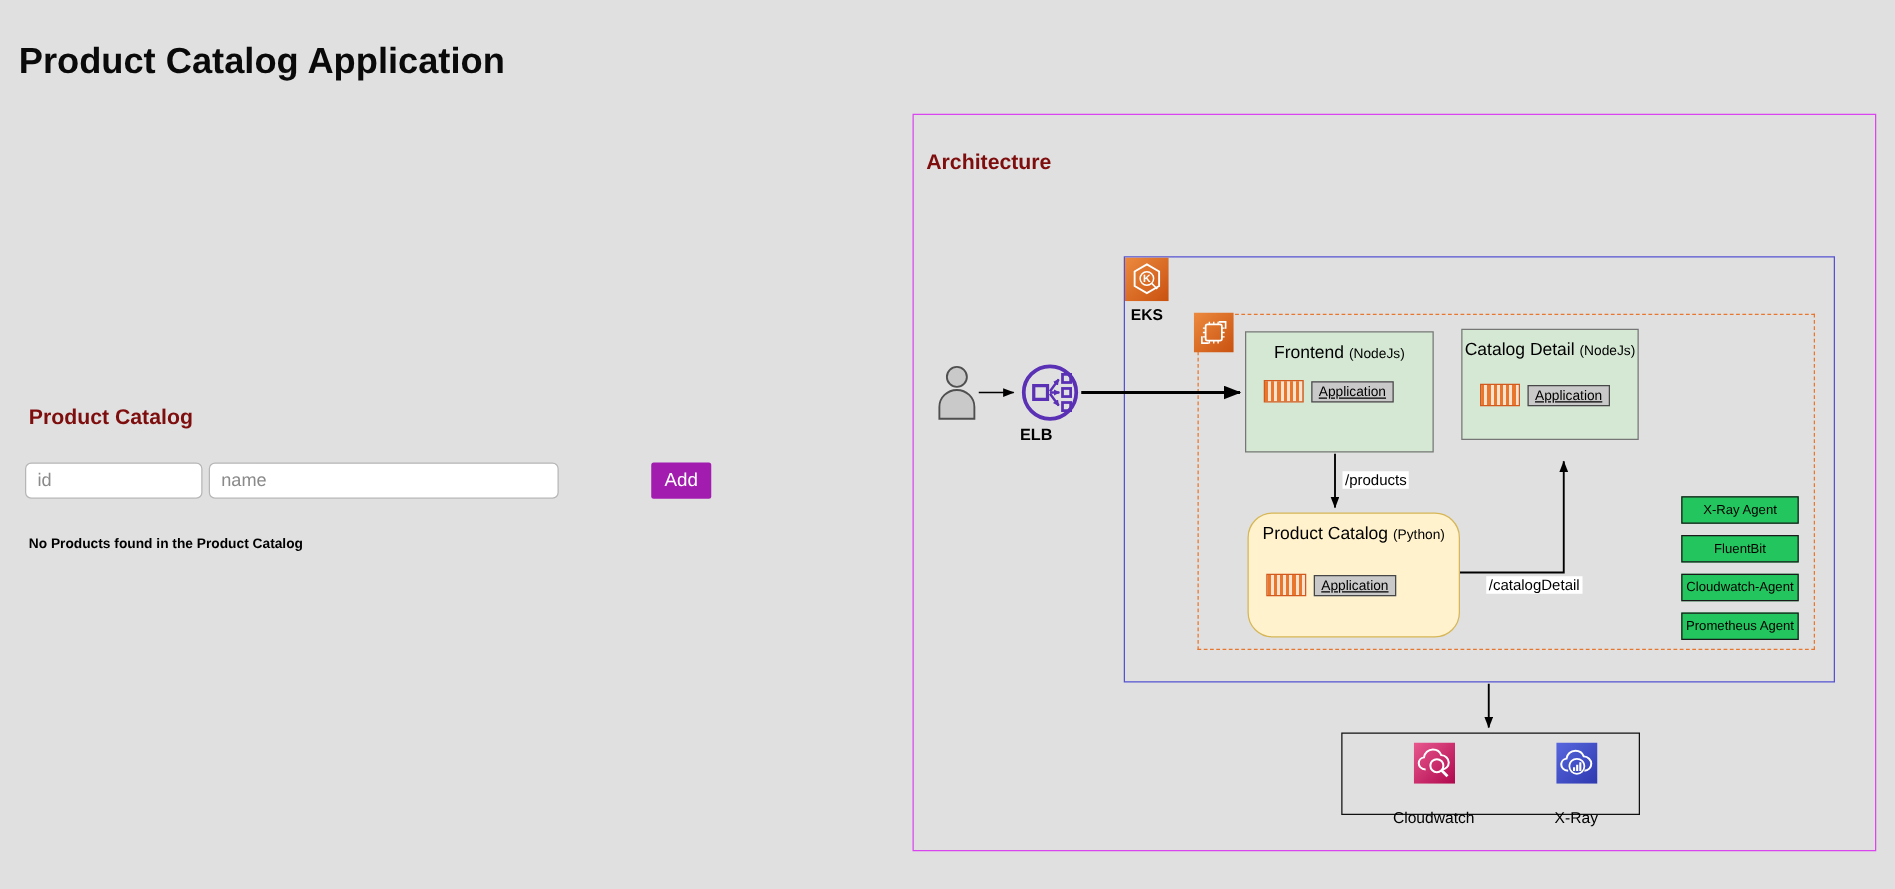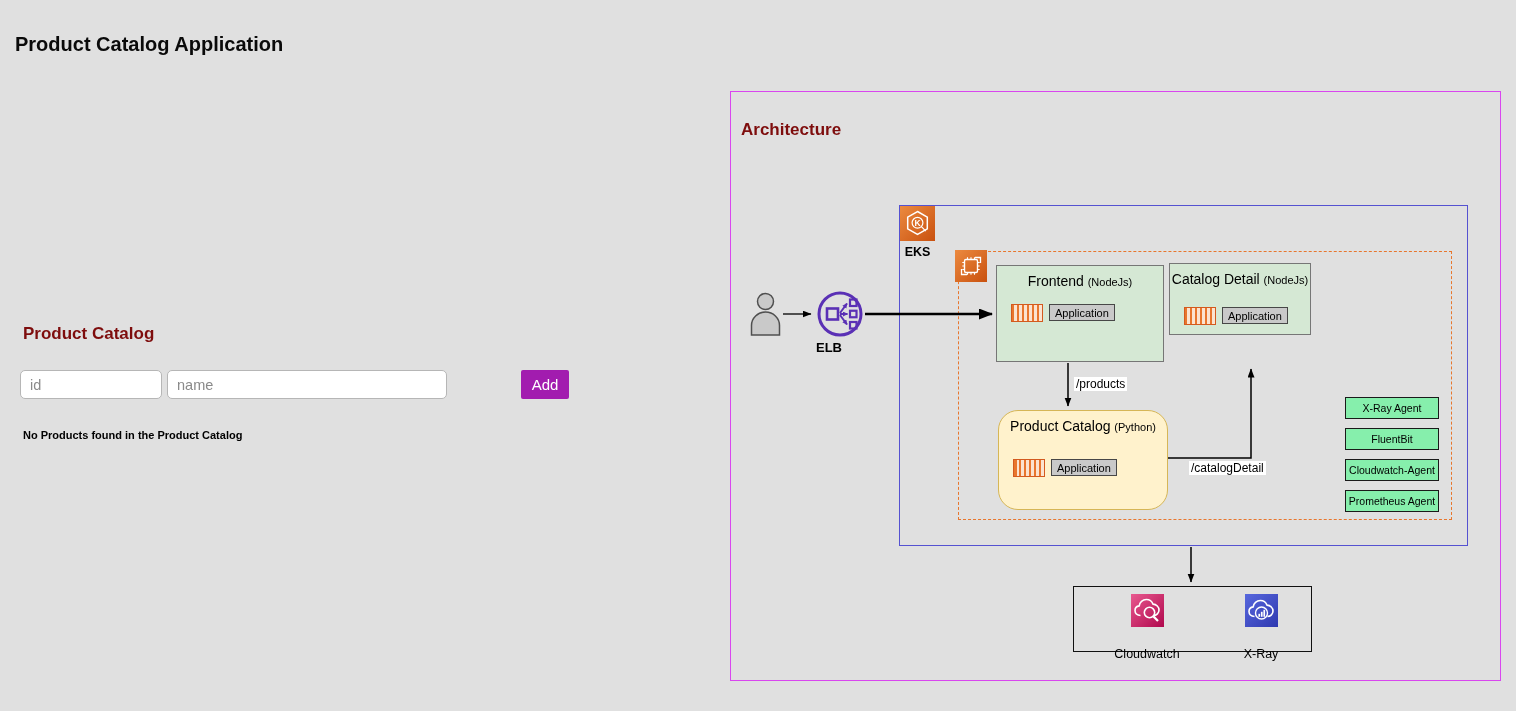--- a/index.html
+++ b/index.html
@@ -7,21 +7,21 @@
   body {
     background:#e0e0e0;
     font-family:"Liberation Sans", sans-serif;
     position:relative;
     overflow:hidden;
     color:#000;
   }
   .abs { position:absolute; }
 
   
-  .app-title { left:15px; top:33px; font-size:20px; font-weight:700; color:#0a0a0a; }
+  .app-title { left:15px; top:33px; font-size:29px; font-weight:700; color:#0a0a0a; }
   .section-heading { font-size:17px; font-weight:700; color:#7e0d0d; }
   .catalog-heading { left:23px; top:324px; }
   .form-row { left:20px; top:370px; height:29px; }
   .txt-input {
     position:absolute; top:0; height:29px;
     border:1px solid #b6b6b6; border-radius:5px;
     background:#fff; font-size:14.5px; padding:0 9px;
     font-family:"Liberation Sans", sans-serif; color:#0f172a;
   }
   .txt-input::placeholder { color:#8a8a8a; }
@@ -42,42 +42,42 @@
   .dashed-box { left:227px; top:159px; width:494px; height:269px; border:1.5px dashed #e8762d; }
 
   .icon-sq { position:absolute; display:block; }
   .eks-icon { left:169px; top:114px; width:35px; height:35px; }
   .eks-label { left:169px; top:153px; width:35px; text-align:center; font-size:12.5px; font-weight:700; }
   .compute-icon { left:224px; top:158px; width:32px; height:32px; }
 
   .node { position:absolute; border:1px solid #767676; }
   .node-green { background:#d5e8d4; }
   .node-yellow { background:#fff2cc; border:1px solid #d6b656; }
-  .frontend-node { left:265px; top:173px; width:168px; height:97px; }
-  .catalog-detail-node { left:438px; top:171px; width:142px; height:72px; }
+  .frontend-node { left:265px; top:173px; width:151px; height:97px; }
+  .catalog-detail-node { left:438px; top:171px; width:142px; height:89px; }
   .product-catalog-node { left:267px; top:318px; width:170px; height:100px;border-radius:20px; }
   .node-title { position:absolute; left:0; right:0; top:7px; text-align:center; font-size:14px; white-space:nowrap; }
   .node-runtime { font-size:11px; }
-  .node-row { position:absolute; left:14px; display:flex; align-items:flex-start; gap:6px; }
+  .node-row { position:absolute; left:14px; display:flex; align-items:flex-end; gap:6px;text-decoration:underline; }
   .frontend-node .node-row { top:38px; }
   .catalog-detail-node .node-row { top:43px; }
   .product-catalog-node .node-row { top:48px; }
   .container-icon {
     width:32px; height:18px;
     border:1.5px solid #d35a1f;
     background:repeating-linear-gradient(90deg,#e8762d 0 2.5px,#fbe3d0 2.5px 5px);
   }
   .badge {
     background:#c9c9c9; border:1.5px solid #474747;
     font-size:11px; padding:1.5px 5px; white-space:nowrap;
   }
 
   .agent {
     position:absolute; left:614px; width:94px; height:22px;
-    background:#86efac; border:1px solid #1a1a1a;
+    background:#22c55e; border:1px solid #1a1a1a;
     font-size:10.5px; display:flex; align-items:center; justify-content:center;
     white-space:nowrap;
   }
   #agent-0 { top:305px; } #agent-1 { top:336px; } #agent-2 { top:367px; } #agent-3 { top:398px; }
 
   .monitoring-box { left:342px; top:494px; width:239px; height:66px; border:1.5px solid #111; }
   .mon-group { position:absolute; top:7px; width:66px; text-align:center; }
   .mon-group svg { display:block; margin:0 auto; }
   .mon-label { margin-top:20px; font-size:12.5px; }
   #cloudwatch-group { left:40px; }

